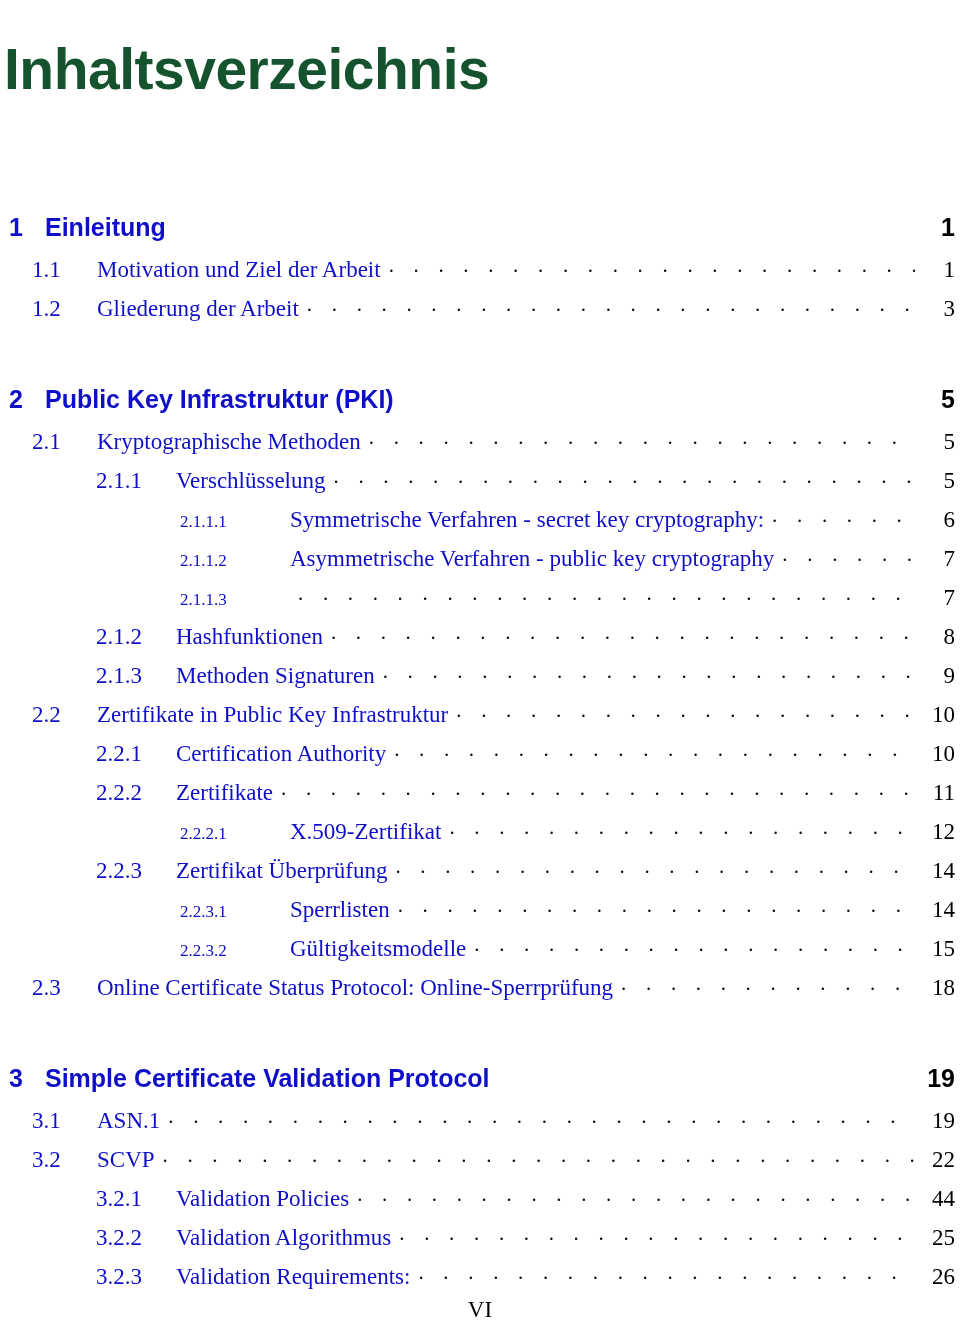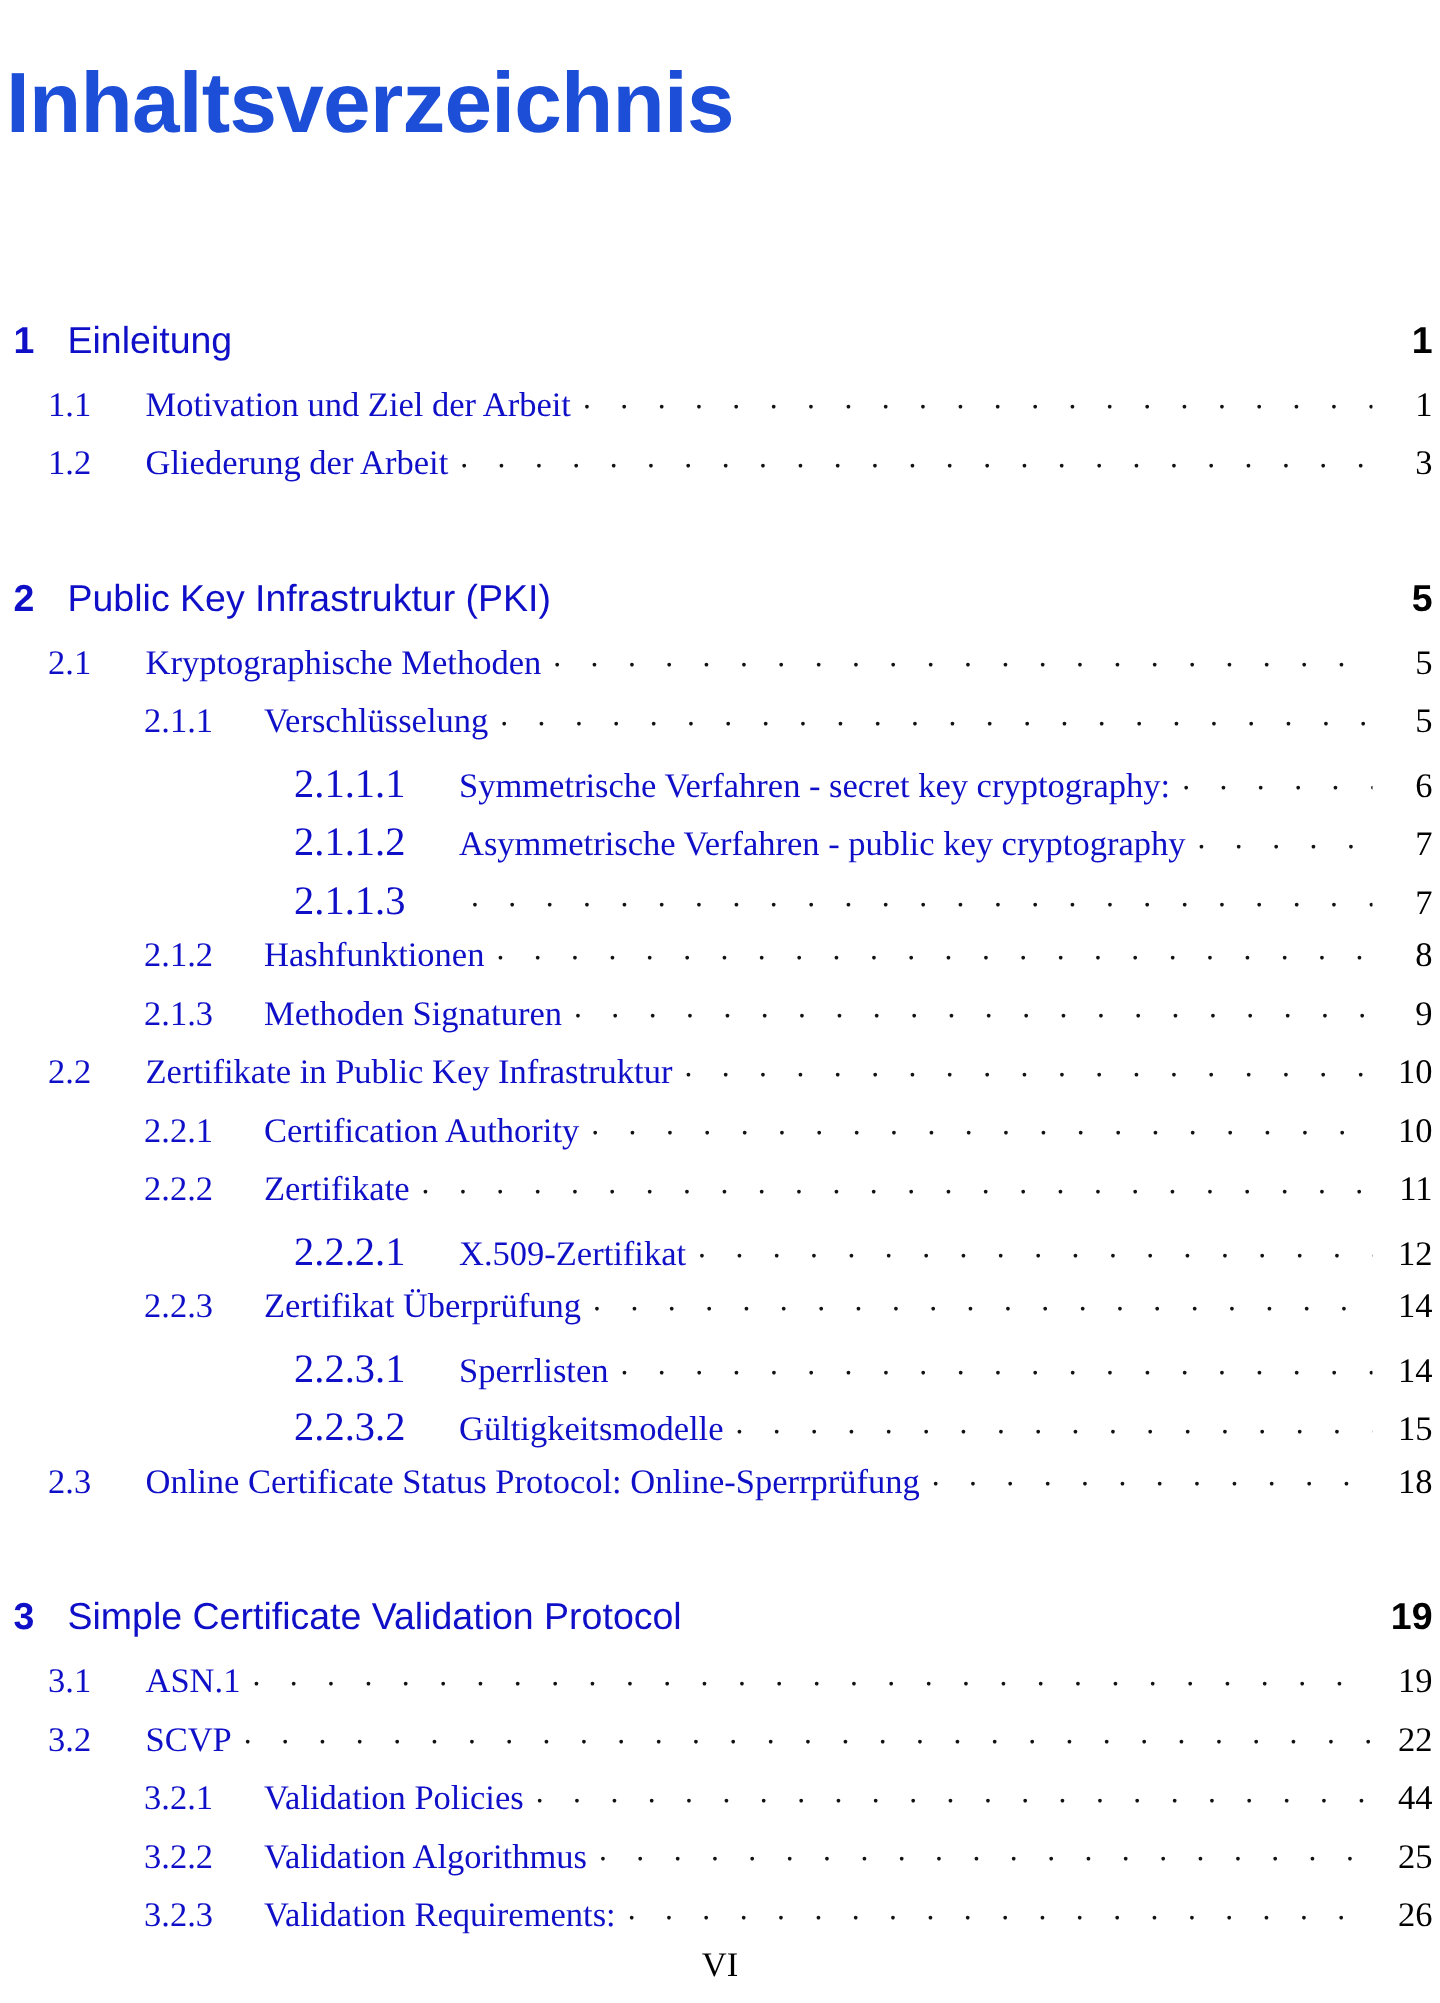--- a/index.html
+++ b/index.html
@@ -27,21 +27,21 @@
   
   .toc-title {
     position: absolute;
     left: 4px;
     top: -4px;
     font-family: "Liberation Sans", "DejaVu Sans", sans-serif;
     font-weight: bold;
     font-size: 57px;
     line-height: 70px;
     letter-spacing: -0.5px;
-    color: #1d4ed8;
+    color: #14532d;
     white-space: nowrap;
   }
 
   
   .toc-list {
     position: absolute;
     left: 0;
     top: 213px;
     width: 960px;
   }
@@ -94,21 +94,21 @@
     padding-left: 9px;
   }
   .lvl1 .num {
     font-family: "Liberation Sans", "DejaVu Sans", sans-serif;
     font-weight: bold;
     font-size: 25px;
     width: 36px;
   }
   .lvl1 .label {
     font-family: "Liberation Sans", "DejaVu Sans", sans-serif;
-    font-weight: normal;
+    font-weight: bold;
     font-size: 25px;
   }
   .lvl1 .leader::before { content: ""; }
   .lvl1 .pageno {
     font-family: "Liberation Sans", "DejaVu Sans", sans-serif;
     font-weight: bold;
     font-size: 25px;
     padding-right: 5px;
   }
   
@@ -121,21 +121,21 @@
   .lvl2 .pageno { font-size: 23px; padding-right: 5px; }
 
   
   .lvl3 { padding-left: 96px; }
   .lvl3 .num { font-size: 23px; width: 80px; }
   .lvl3 .label { font-size: 23px; }
   .lvl3 .pageno { font-size: 23px; padding-right: 5px; }
 
   
   .lvl4 { padding-left: 180px; }
-  .lvl4 .num { font-size: 27px; width: 110px; margin-left: 16px; }
+  .lvl4 .num { font-size: 17px; width: 110px; }
   .lvl4 .label { font-size: 23px; }
   .lvl4 .pageno { font-size: 23px; padding-right: 5px; }
 
   
   .page-footer {
     position: absolute;
     left: 0;
     bottom: 12px;
     width: 960px;
     text-align: center;

